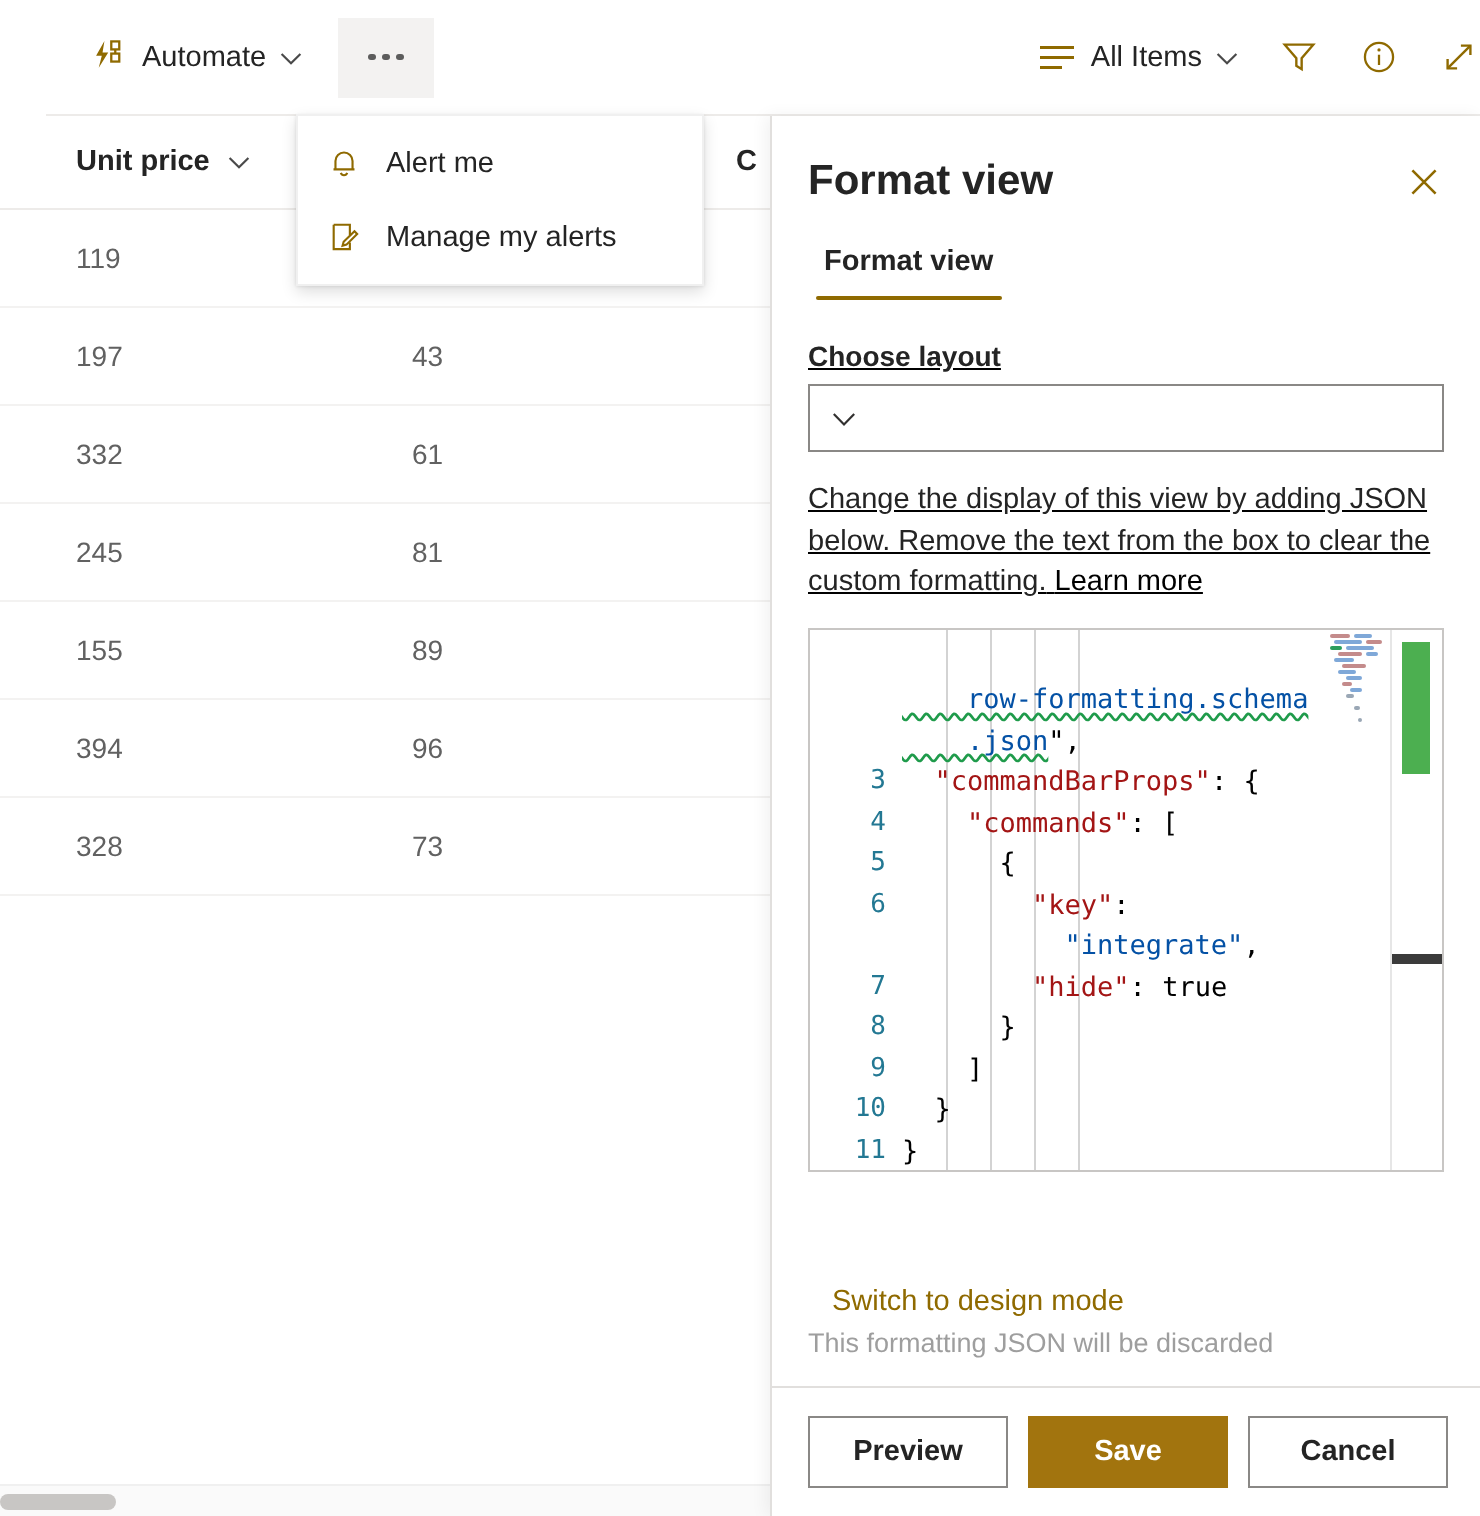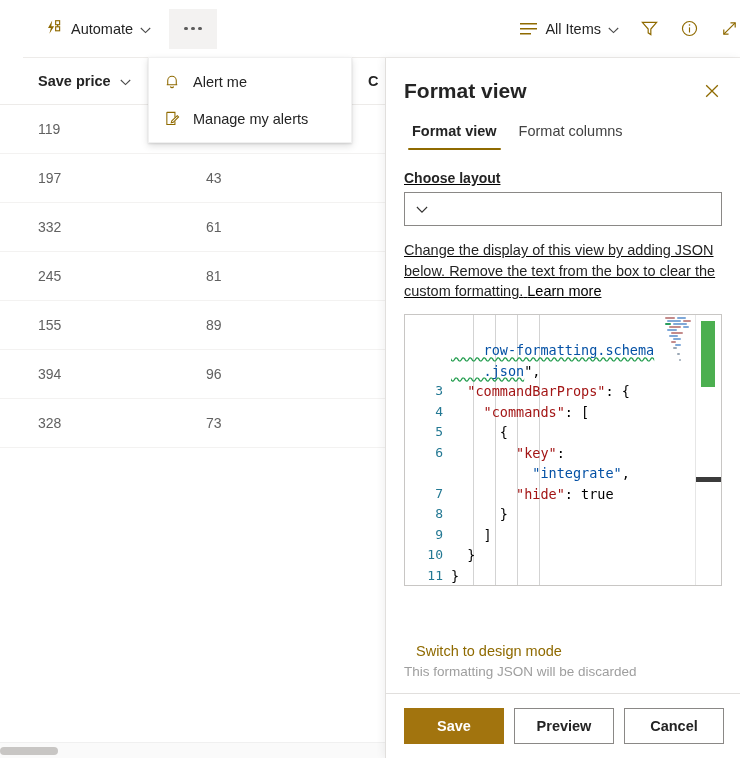--- a/index.html
+++ b/index.html
@@ -267,21 +267,21 @@
     <table class="tbl">
       <colgroup>
           <col class="c1">
           <col class="c2">
           <col class="c3">
         </colgroup>
       <thead>
         <tr>
           <th>
             <span class="th-inner">
-              <span>Save price</span>
+              <span>Unit price</span>
               <span>
                 <svg width="11" height="7" viewBox="0 0 11 7">
                     <path d="M0.8 1 L5.5 5.6 L10.2 1" fill="none" stroke="#4a4a4a" stroke-width="1.1"></path>
                   </svg>
               </span>
             </span>
           </th>
           <th>
             <span class="th-inner">
               <span>Production price</span>
@@ -369,21 +369,20 @@
         <span>
           <svg width="16" height="16" viewBox="0 0 16 16" fill="none" stroke="#8f6a00" stroke-width="1.3">
             <path d="M2.2 2.2 L13.8 13.8 M13.8 2.2 L2.2 13.8"></path>
           </svg>
         </span>
       </button>
     </div>
 
     <div class="tabs">
       <button class="tab sel">Format view</button>
-      <button class="tab">Format columns</button>
     </div>
 
     <div class="panel-body">
       <div class="field-label">Choose layout</div>
       <div class="dropdown">
         <span class="chev">
           <svg width="12" height="8" viewBox="0 0 12 8">
               <path d="M0.9 1 L6 6.2 L11.1 1" fill="none" stroke="#323130" stroke-width="1.1"></path>
             </svg>
         </span>
@@ -442,19 +441,19 @@
         </div>
       </div>
     </div>
 
     <div class="switch-area">
       <a class="switch-link">Switch to design mode</a>
       <div class="switch-sub">This formatting JSON will be discarded</div>
     </div>
 
     <div class="panel-foot">
+      <button class="btn">Preview</button>
       <button class="btn primary">Save</button>
-      <button class="btn">Preview</button>
       <button class="btn">Cancel</button>
     </div>
   </div>
 
 </div>
 
 </body></html>

